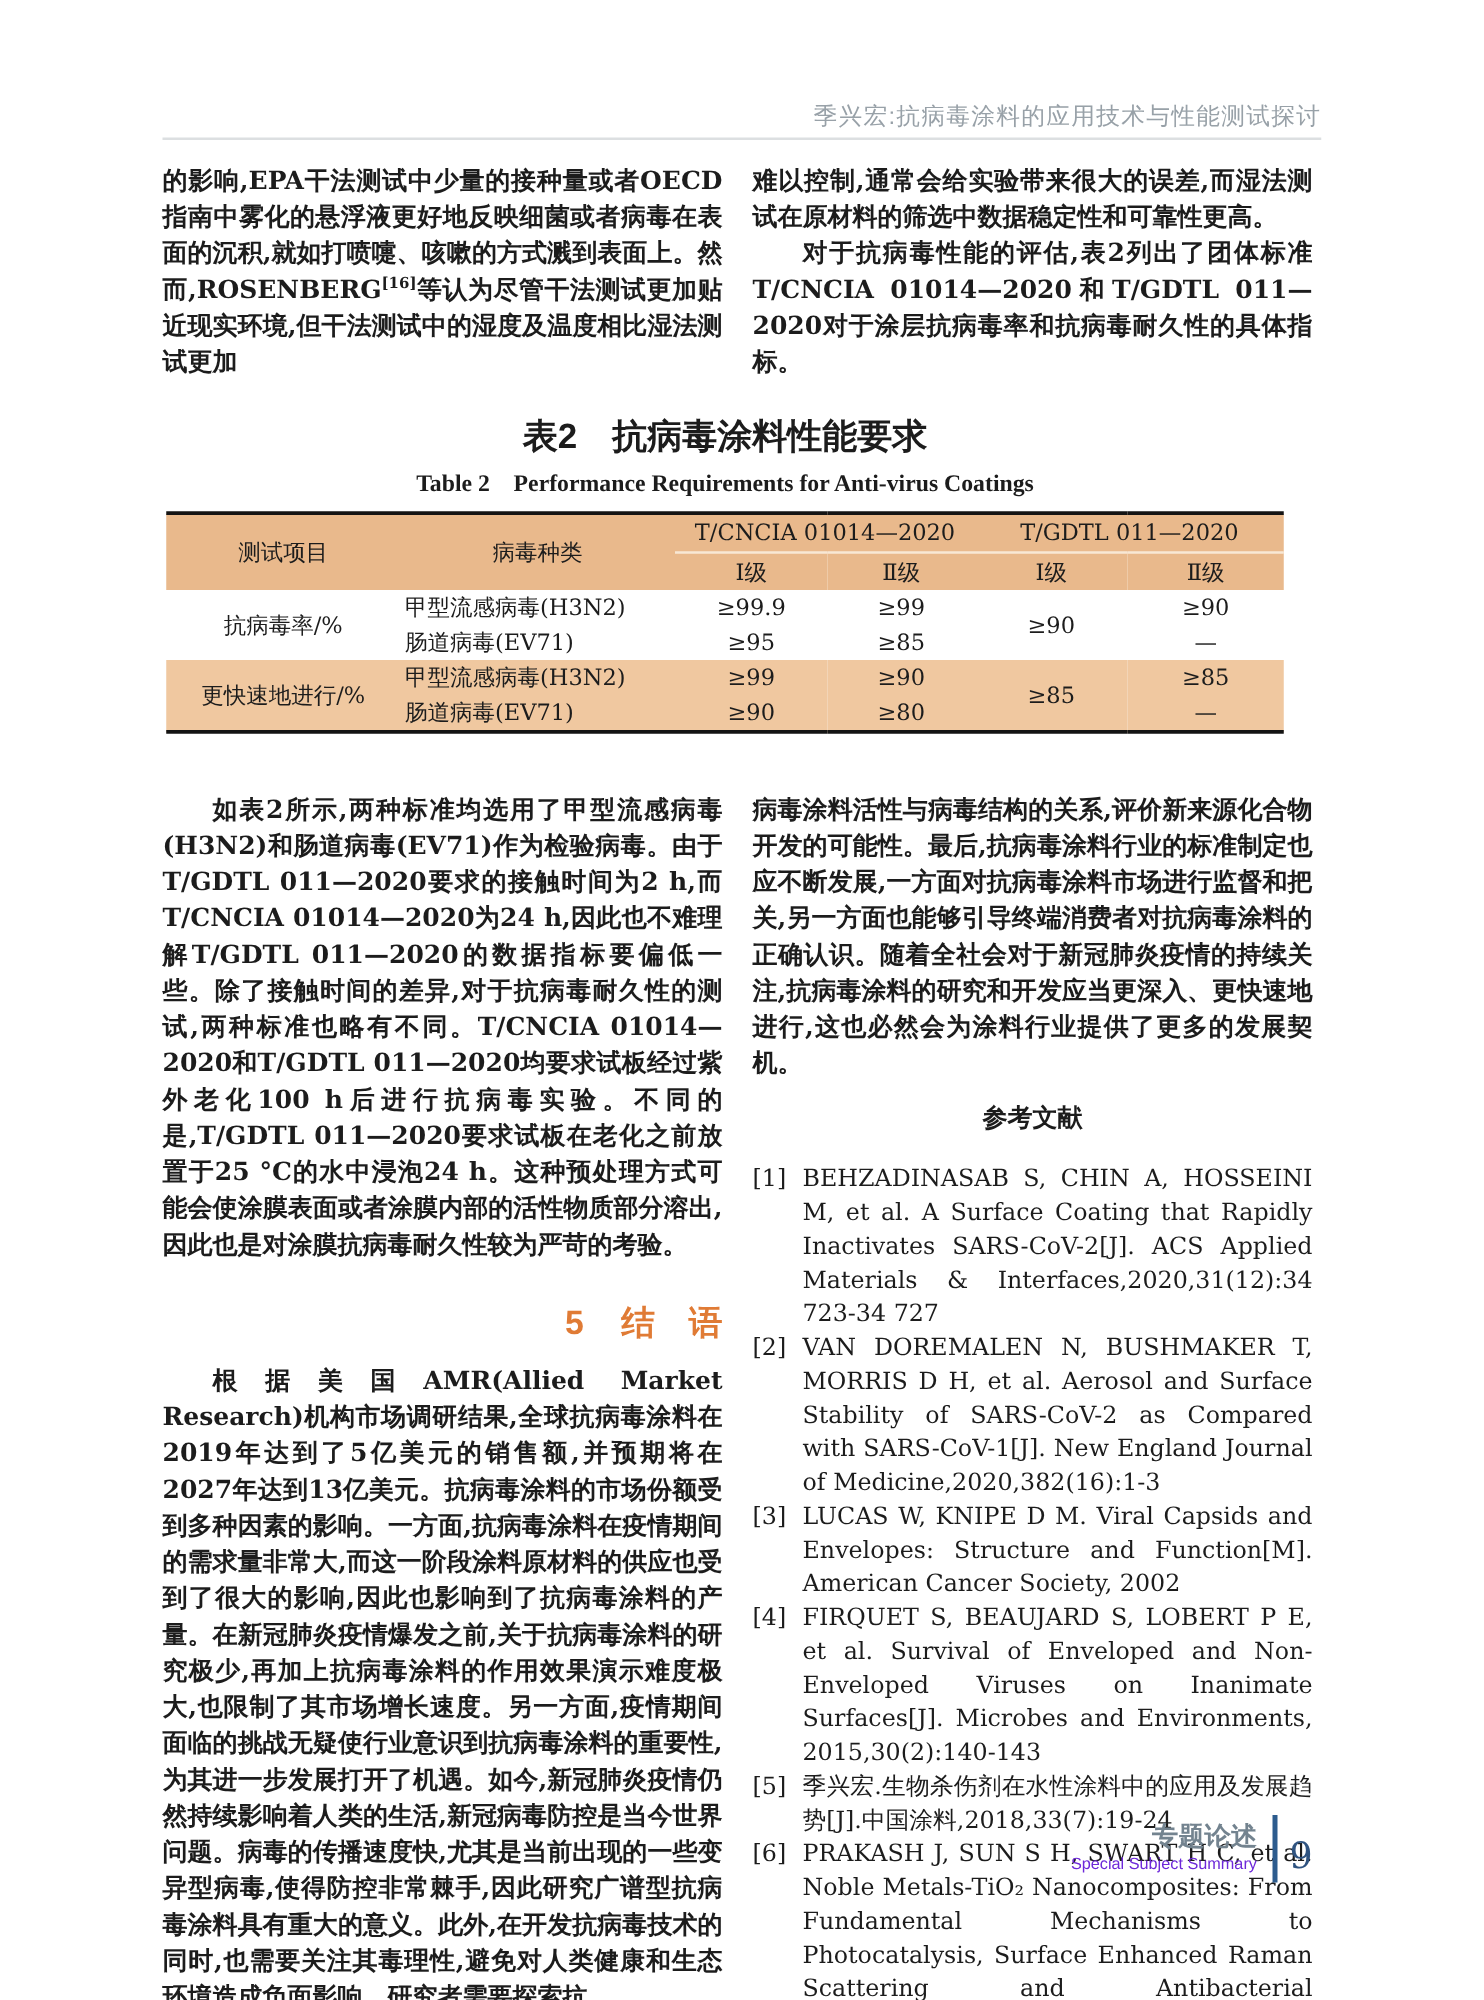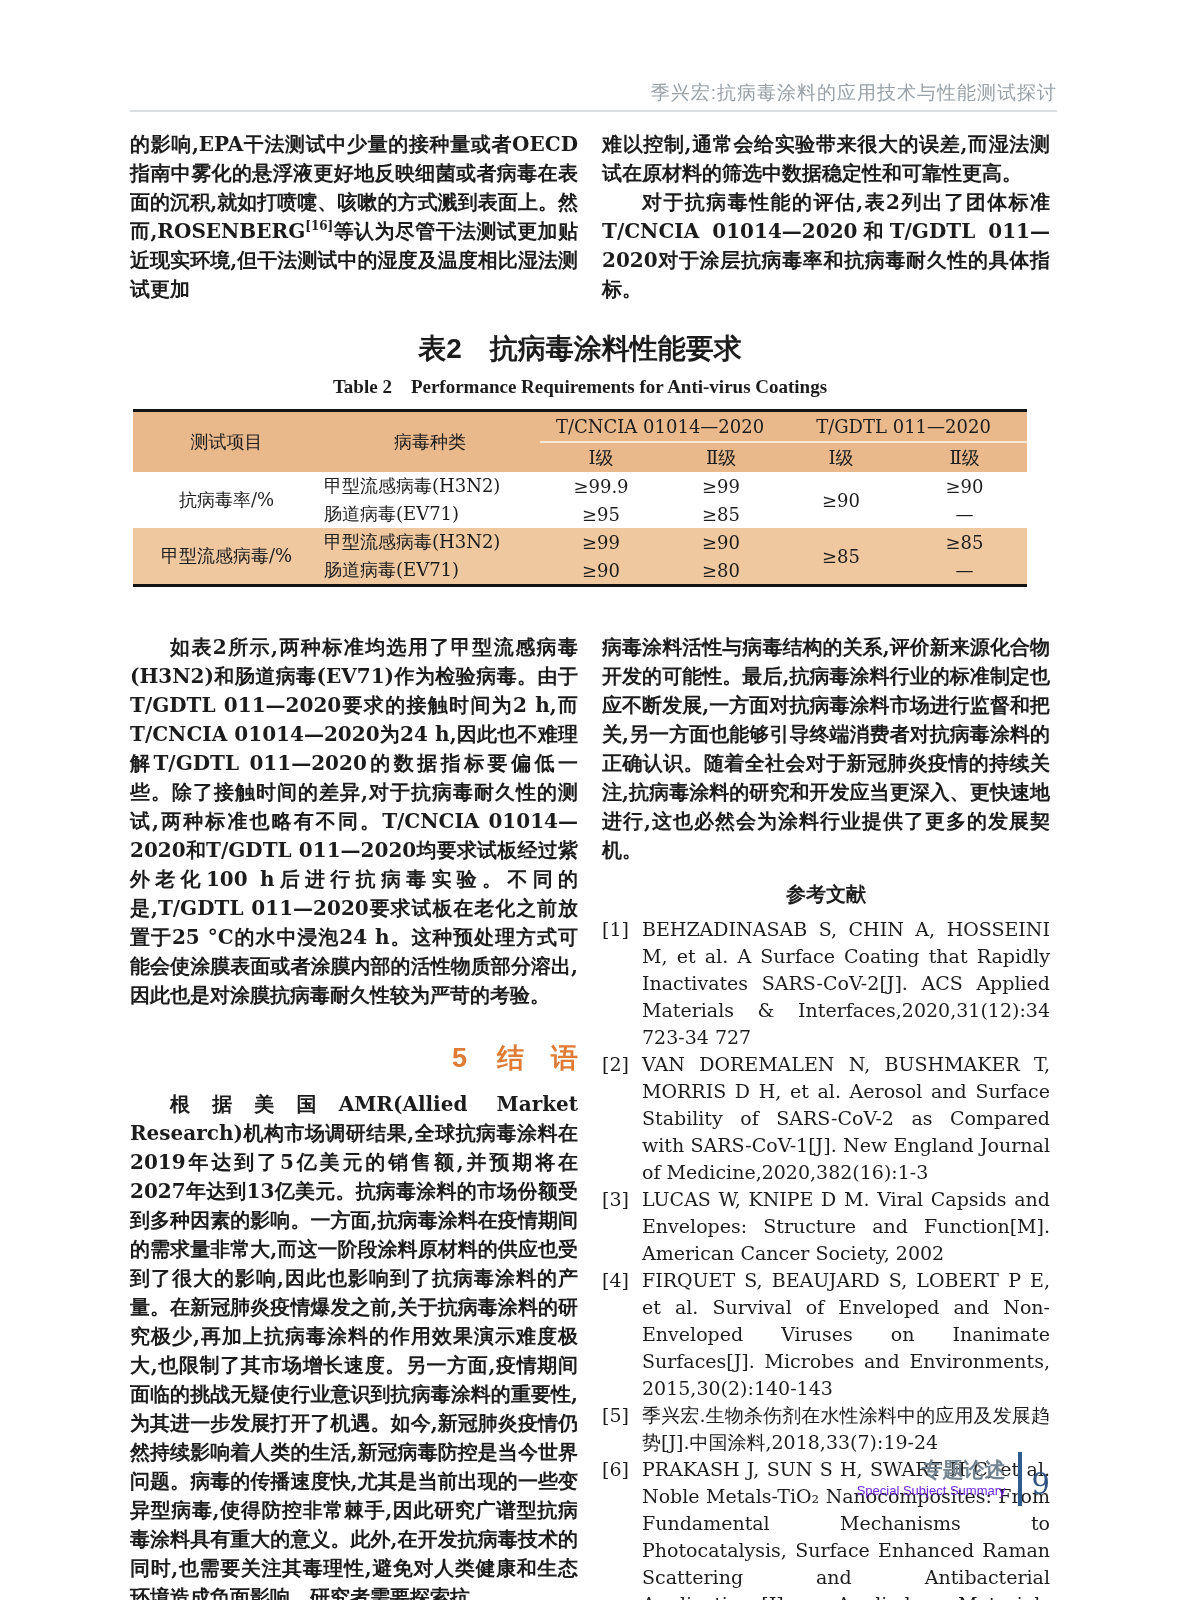--- a/index.html
+++ b/index.html
@@ -55,21 +55,21 @@
 
   
   .cols.bottom { margin-top:46px; }
   .sec {
     margin:30px 0 14px 0; color:#e07b35; font-weight:bold; font-size:27px;
     font-family:Liberation Sans, sans-serif;
     text-align:right;
   }
   .sec-num { margin-right:30px; }
   .refs-title {
-    margin:16px 0 8px 0; text-align:center; font-size:20px; font-weight:bold;
+    margin:16px 0 22px 0; text-align:center; font-size:20px; font-weight:bold;
     font-family:"Liberation Sans","DejaVu Sans",sans-serif;
   }
   .ref { display:flex; font-size:19px; line-height:27px; margin:0; }
   .ref-id { flex:0 0 40px; }
   .ref-text { flex:1; text-align:justify; }
 
   
   .footer {
     position:absolute; top:1452px; left:130px; width:920px;
     display:flex; justify-content:flex-end; align-items:center;
@@ -144,21 +144,21 @@
             <td rowspan="2">≥90</td>
             <td>≥90</td>
           </tr>
           <tr class="g1">
             <td class="virus">肠道病毒(EV71)</td>
             <td>≥95</td>
             <td>≥85</td>
             <td>—</td>
           </tr>
           <tr class="g2">
-            <td rowspan="2" class="rowlabel">甲型流感病毒/%</td>
+            <td rowspan="2" class="rowlabel">更快速地进行/%</td>
             <td class="virus">甲型流感病毒(H3N2)</td>
             <td>≥99</td>
             <td>≥90</td>
             <td rowspan="2">≥85</td>
             <td>≥85</td>
           </tr>
           <tr class="g2">
             <td class="virus">肠道病毒(EV71)</td>
             <td>≥90</td>
             <td>≥80</td>

